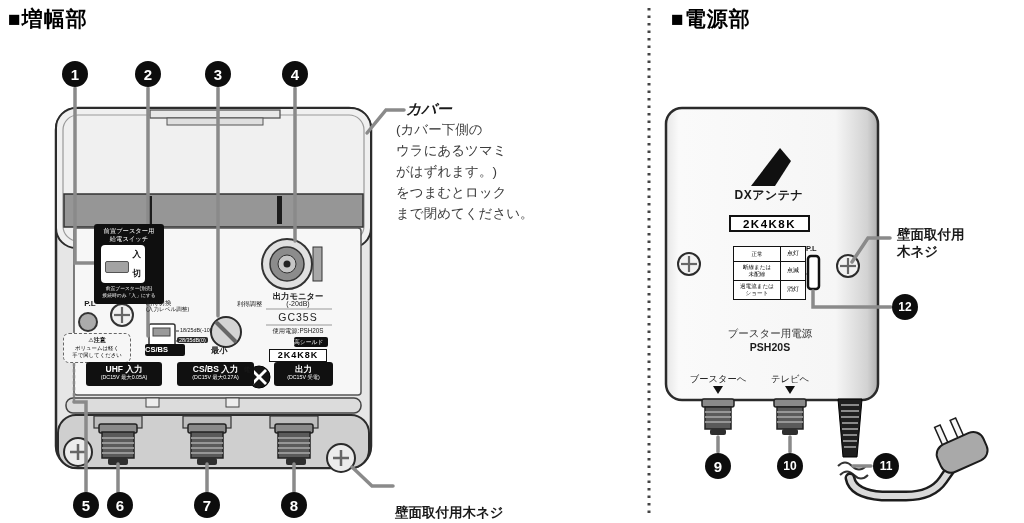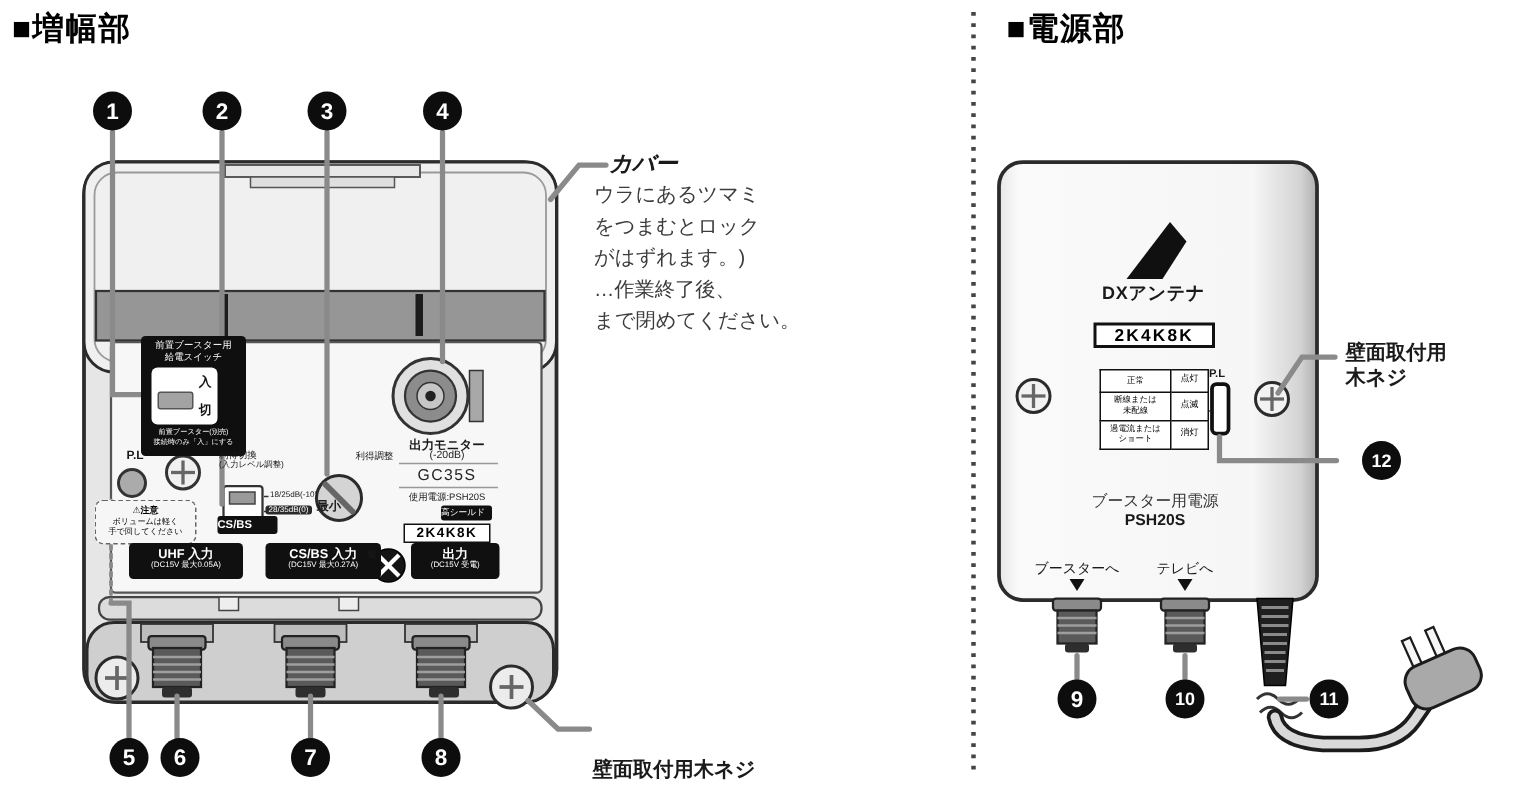--- a/index.html
+++ b/index.html
@@ -242,24 +242,24 @@
       <line x1="718" y1="437" x2="718" y2="452"></line>
       <line x1="790" y1="437" x2="790" y2="452"></line>
       <line x1="853" y1="466" x2="871" y2="466"></line>
     </g>
   </svg>
 
   <div class="lbl section-title" style="left:8px; top:5px;">■増幅部</div>
 
   <div class="lbl bold" style="left:406px; top:100px; font-size:15px;font-style:italic;">カバー</div>
   <div class="lbl" style="left:396px; top:119px;">
+    <div class="note-line">(カバー下側の</div>
     <div class="note-line">ウラにあるツマミ</div>
+    <div class="note-line">がはずれます。)</div>
     <div class="note-line">をつまむとロック</div>
-    <div class="note-line">がはずれます。)</div>
-    <div class="note-line">…作業終了後、</div>
     <div class="note-line">まで閉めてください。</div>
   </div>
 
   <div class="fsw">
     <div class="fsw-t" style="margin-top:3px;">前置ブースター用</div>
     <div class="fsw-t">給電スイッチ</div>
     <div class="fsw-box">
       <span class="fsw-on">入</span>
       <span class="fsw-off">切</span>
       <span class="fsw-rocker"></span>
@@ -276,21 +276,21 @@
     <div class="c2">手で回してください</div>
   </div>
 
   <div class="lbl" style="left:146px; top:299px; font-size:6.3px;">利得切換</div>
   <div class="lbl" style="left:146px; top:306px; font-size:5.6px;">(入力レベル調整)</div>
   <div class="lbl" style="left:180px; top:327px; font-size:5.4px;">18/25dB(-10)</div>
   <div class="lbl" style="left:177px; top:337px; font-size:5.4px; background:#2b2b2b; color:#fff; padding:0 2px; border-radius:2px;">28/35dB(0)</div>
   <div class="pill" style="left:145px; top:344px; width:40px; height:12px; font-size:7.5px; font-weight:bold; line-height:12px;">CS/BS</div>
 
   <div class="lbl" style="left:237px; top:300px; font-size:6.3px;">利得調整</div>
-  <div class="lbl bold" style="left:211px; top:332px; font-size:8.2px;">最小</div>
+  <div class="lbl bold" style="left:211px; top:345px; font-size:8.2px;">最小</div>
   <div class="lbl bold" style="left:252px; top:363px; font-size:14px;margin-left:26px;">最大</div>
 
   <div class="lbl bold ctr" style="left:298px; top:291px; font-size:8.3px;font-family:Liberation Serif, serif;">出力モニター</div>
   <div class="lbl ctr" style="left:298px; top:300px; font-size:7px;">(-20dB)</div>
   <div class="lbl ctr" style="left:298px; top:311px; font-size:10.5px; letter-spacing:1px; color:#222;">GC35S</div>
   <div class="lbl ctr" style="left:298px; top:327px; font-size:6.3px;">使用電源:PSH20S</div>
   <div class="pill" style="left:294px; top:337px; width:34px; height:10px; font-size:5.8px; line-height:10px;">高シールド</div>
   <div class="klogo" style="left:269px; top:349px; width:58px; height:13px; font-size:9px; line-height:11px; letter-spacing:1px;">2K4K8K</div>
 
   <div class="port" style="left:86px; top:362px; width:76px; height:24px;">
@@ -348,15 +348,15 @@
   <div class="callout" style="left:135px; top:61px;">2</div>
   <div class="callout" style="left:205px; top:61px;">3</div>
   <div class="callout" style="left:282px; top:61px;">4</div>
   <div class="callout" style="left:73px;  top:492px;">5</div>
   <div class="callout" style="left:107px; top:492px;">6</div>
   <div class="callout" style="left:194px; top:492px;">7</div>
   <div class="callout" style="left:281px; top:492px;">8</div>
   <div class="callout" style="left:705px; top:453px;">9</div>
   <div class="callout c2" style="left:777px; top:453px;">10</div>
   <div class="callout c2" style="left:873px; top:453px;">11</div>
-  <div class="callout c2" style="left:892px; top:294px;margin-left:16px;">12</div>
+  <div class="callout c2" style="left:892px; top:294px;">12</div>
 
 </div>
 
 </body></html>

